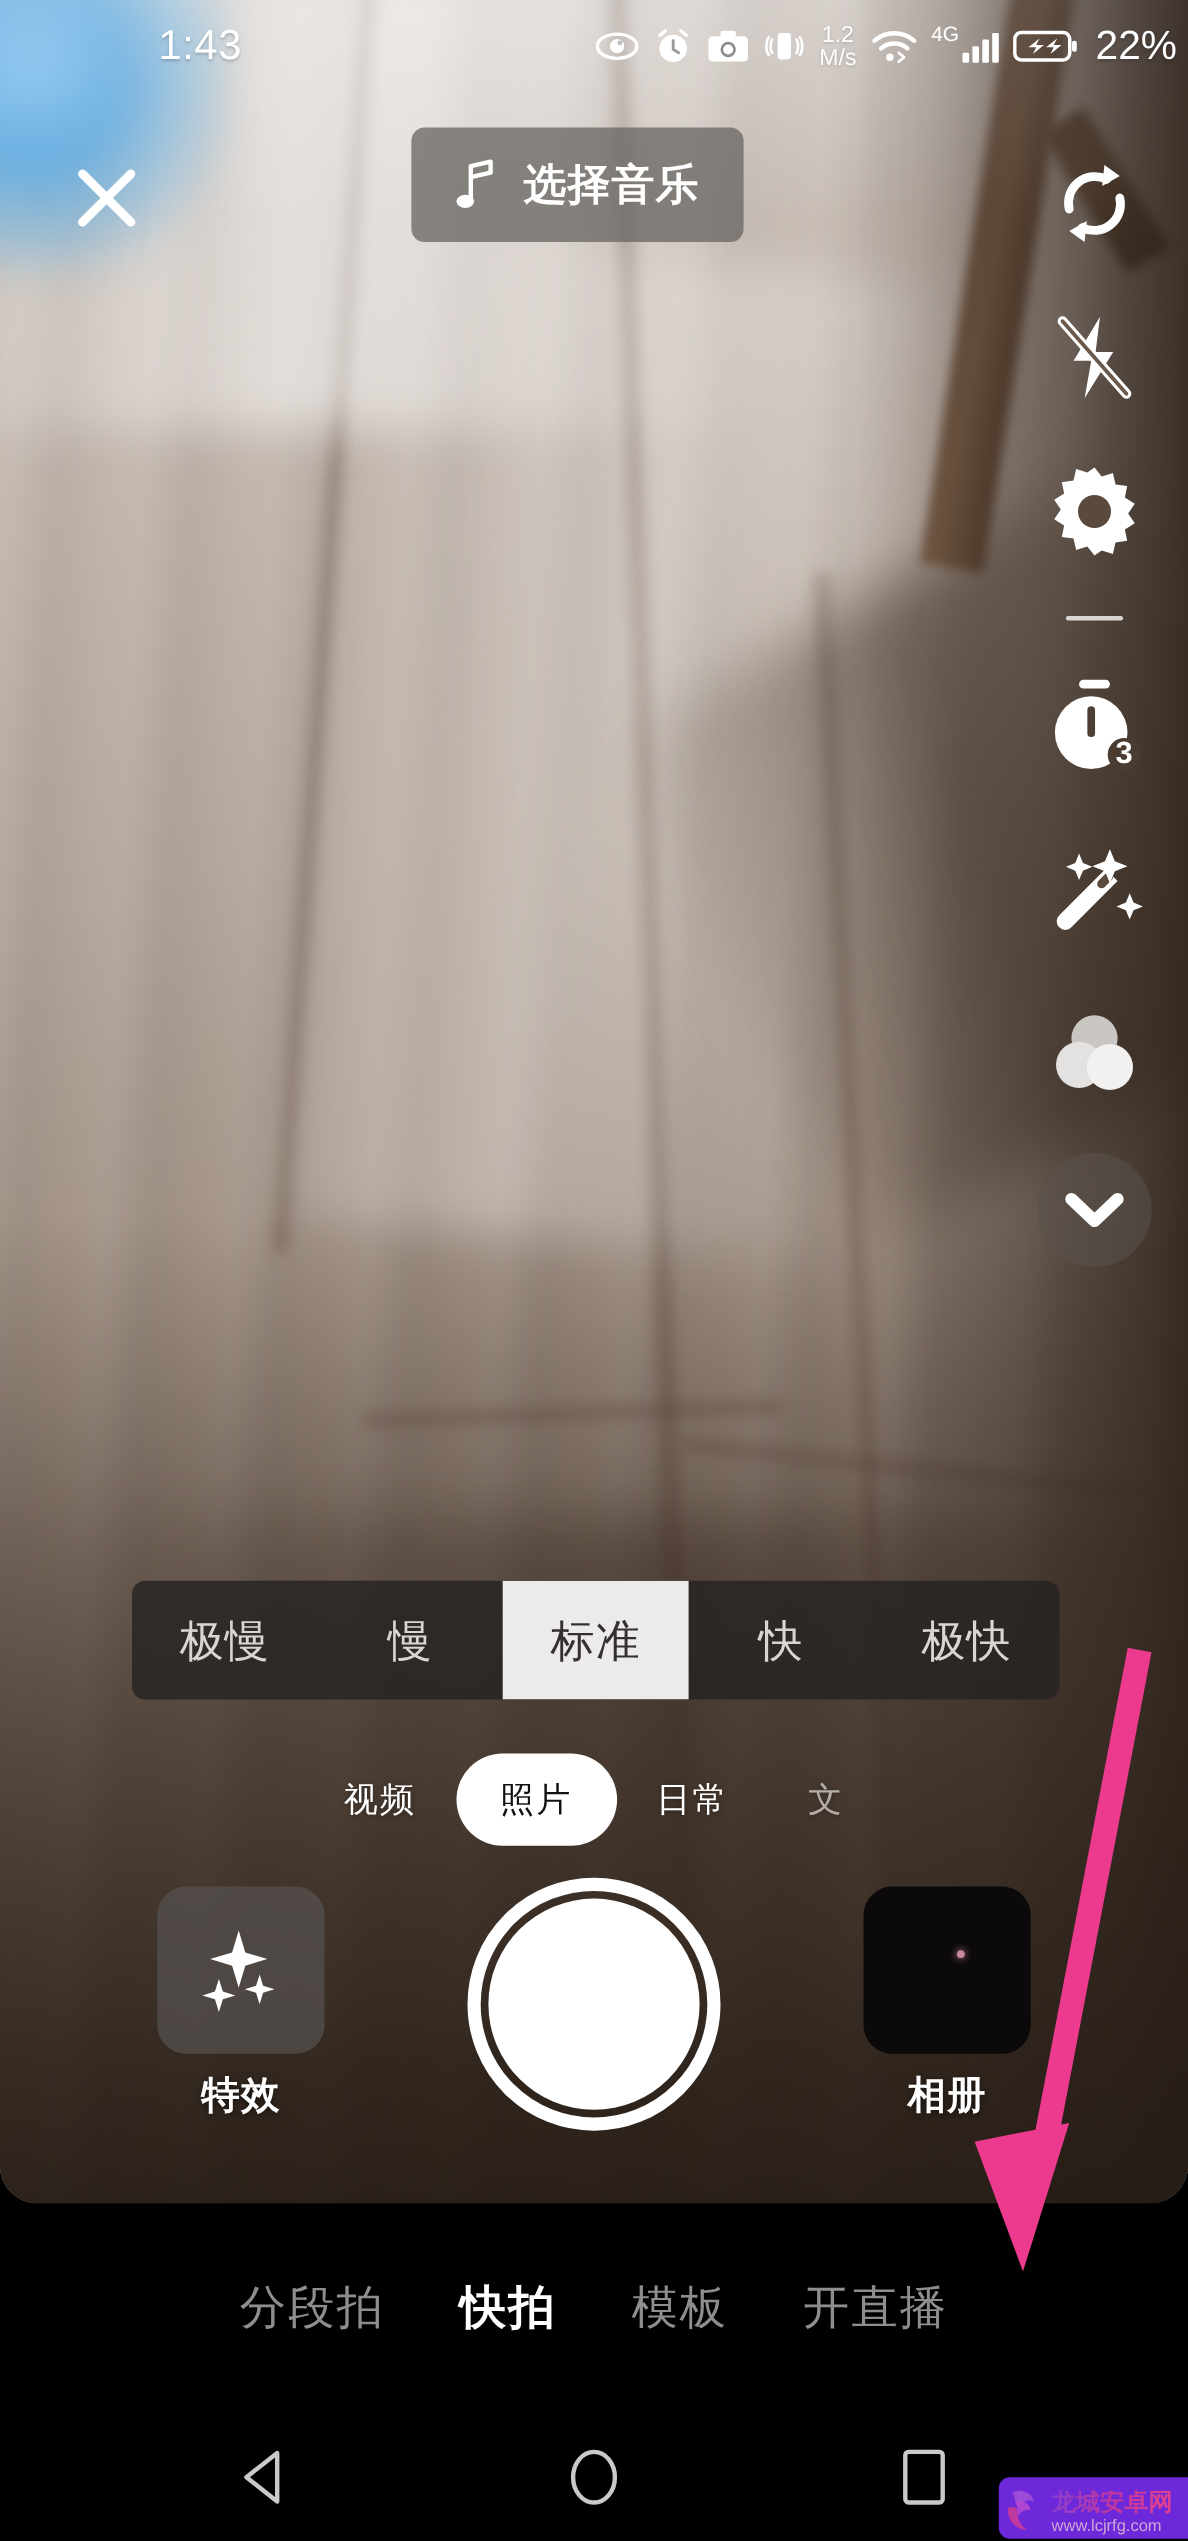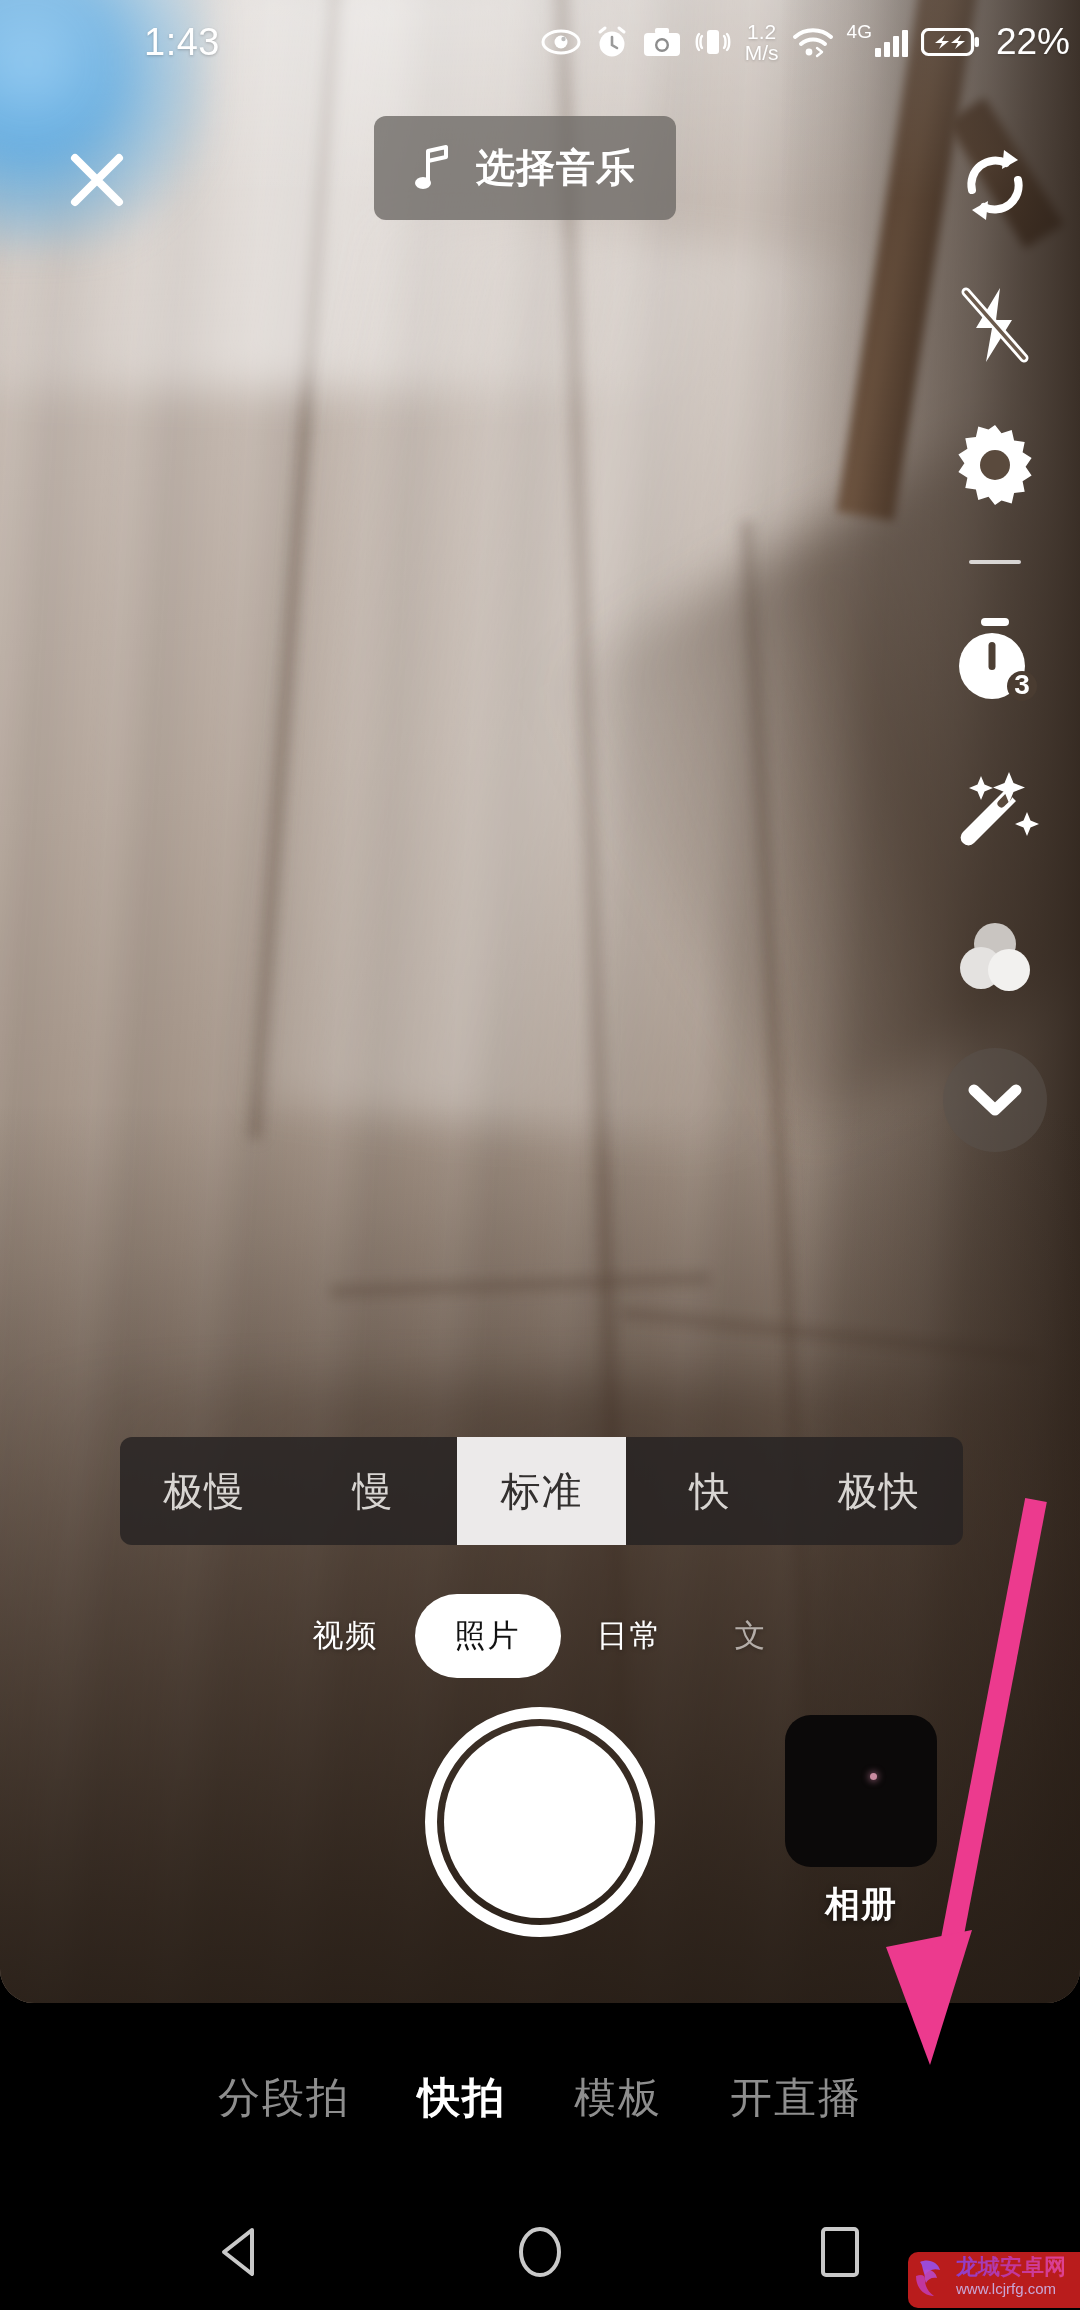--- a/index.html
+++ b/index.html
@@ -180,21 +180,21 @@
   #sysnav{
     position:absolute; left:0; bottom:0; width:1080px; height:117px; z-index:45;
     background:#000; display:flex; align-items:center; justify-content:center;
   }
   #sysnav .slot{ width:300px; display:flex; align-items:center; justify-content:center; cursor:pointer; }
 
   
   #watermark{
     position:absolute; right:0; bottom:2px; z-index:50;
     width:172px; height:56px; border-radius:10px 0 0 10px;
-    background:#b91c1c; display:flex; align-items:flex-start; gap:4px; padding:4px 6px 4px 4px;
+    background:#6d28d9; display:flex; align-items:flex-end; gap:4px; padding:4px 6px 4px 4px;
   }
   #watermark .wm-text{ display:flex; flex-direction:column; line-height:1; }
   #watermark .wm-cn{
     font-size:22px; font-weight:700; letter-spacing:0px;
     background:linear-gradient(90deg,#8b3fd0,#c0379e,#e0418f);
     -webkit-background-clip:text; background-clip:text; color:transparent;
   }
   #watermark .wm-url{ font-size:15px; color:#c9a7d6; letter-spacing:0px; margin-top:3px;}
 
   
@@ -390,20 +390,30 @@
 
 <div id="modes">
   <div class="mode">视频</div>
   <div class="mode active">照片</div>
   <div class="mode">日常</div>
   <div class="mode dim">文</div>
 </div>
 
 <div id="capRow">
 
+  <div id="effects">
+    <div class="tile">
+      <svg width="92" height="92" viewBox="0 0 92 92">
+        <path d="M44 10l6 20 20 6-20 6-6 20-6-20-20-6 20-6z" fill="#fff"></path>
+        <path d="M26 54l3.6 11.4L41 69l-11.4 3.6L26 84l-3.6-11.4L11 69l11.4-3.6z" fill="#fff"></path>
+        <path d="M63 50l3.2 10.3L76.5 63.5 66.2 66.7 63 77l-3.2-10.3L49.5 63.5l10.3-3.2z" fill="#fff"></path>
+      </svg>
+    </div>
+    <div class="cap">特效</div>
+  </div>
 
   <div id="shutter">
     <div class="inner"></div>
   </div>
 
   <div id="album">
     <div class="tile">
       <span class="dot"></span>
     </div>
     <div class="cap">相册</div>

